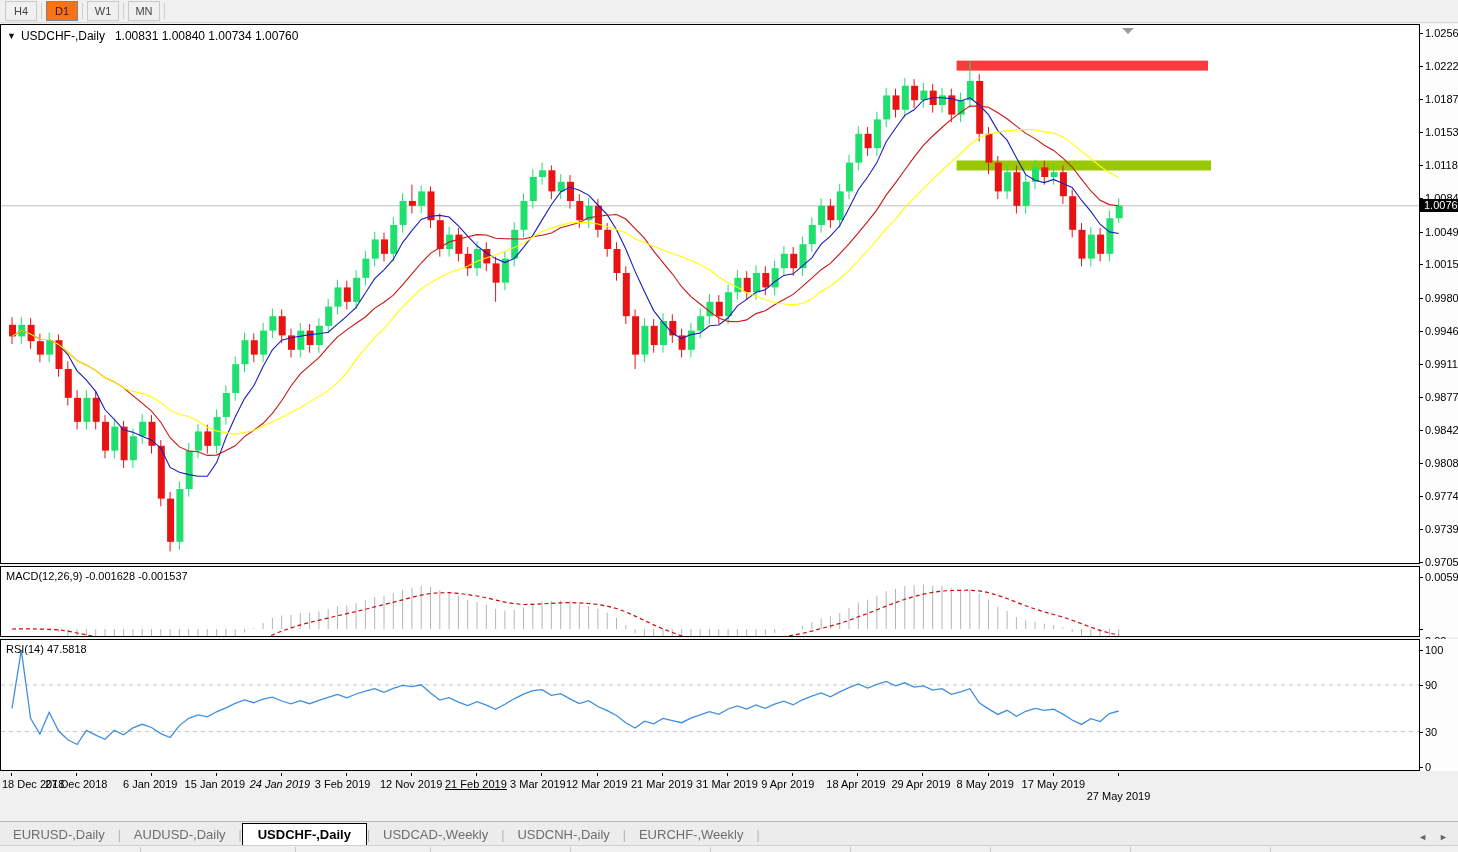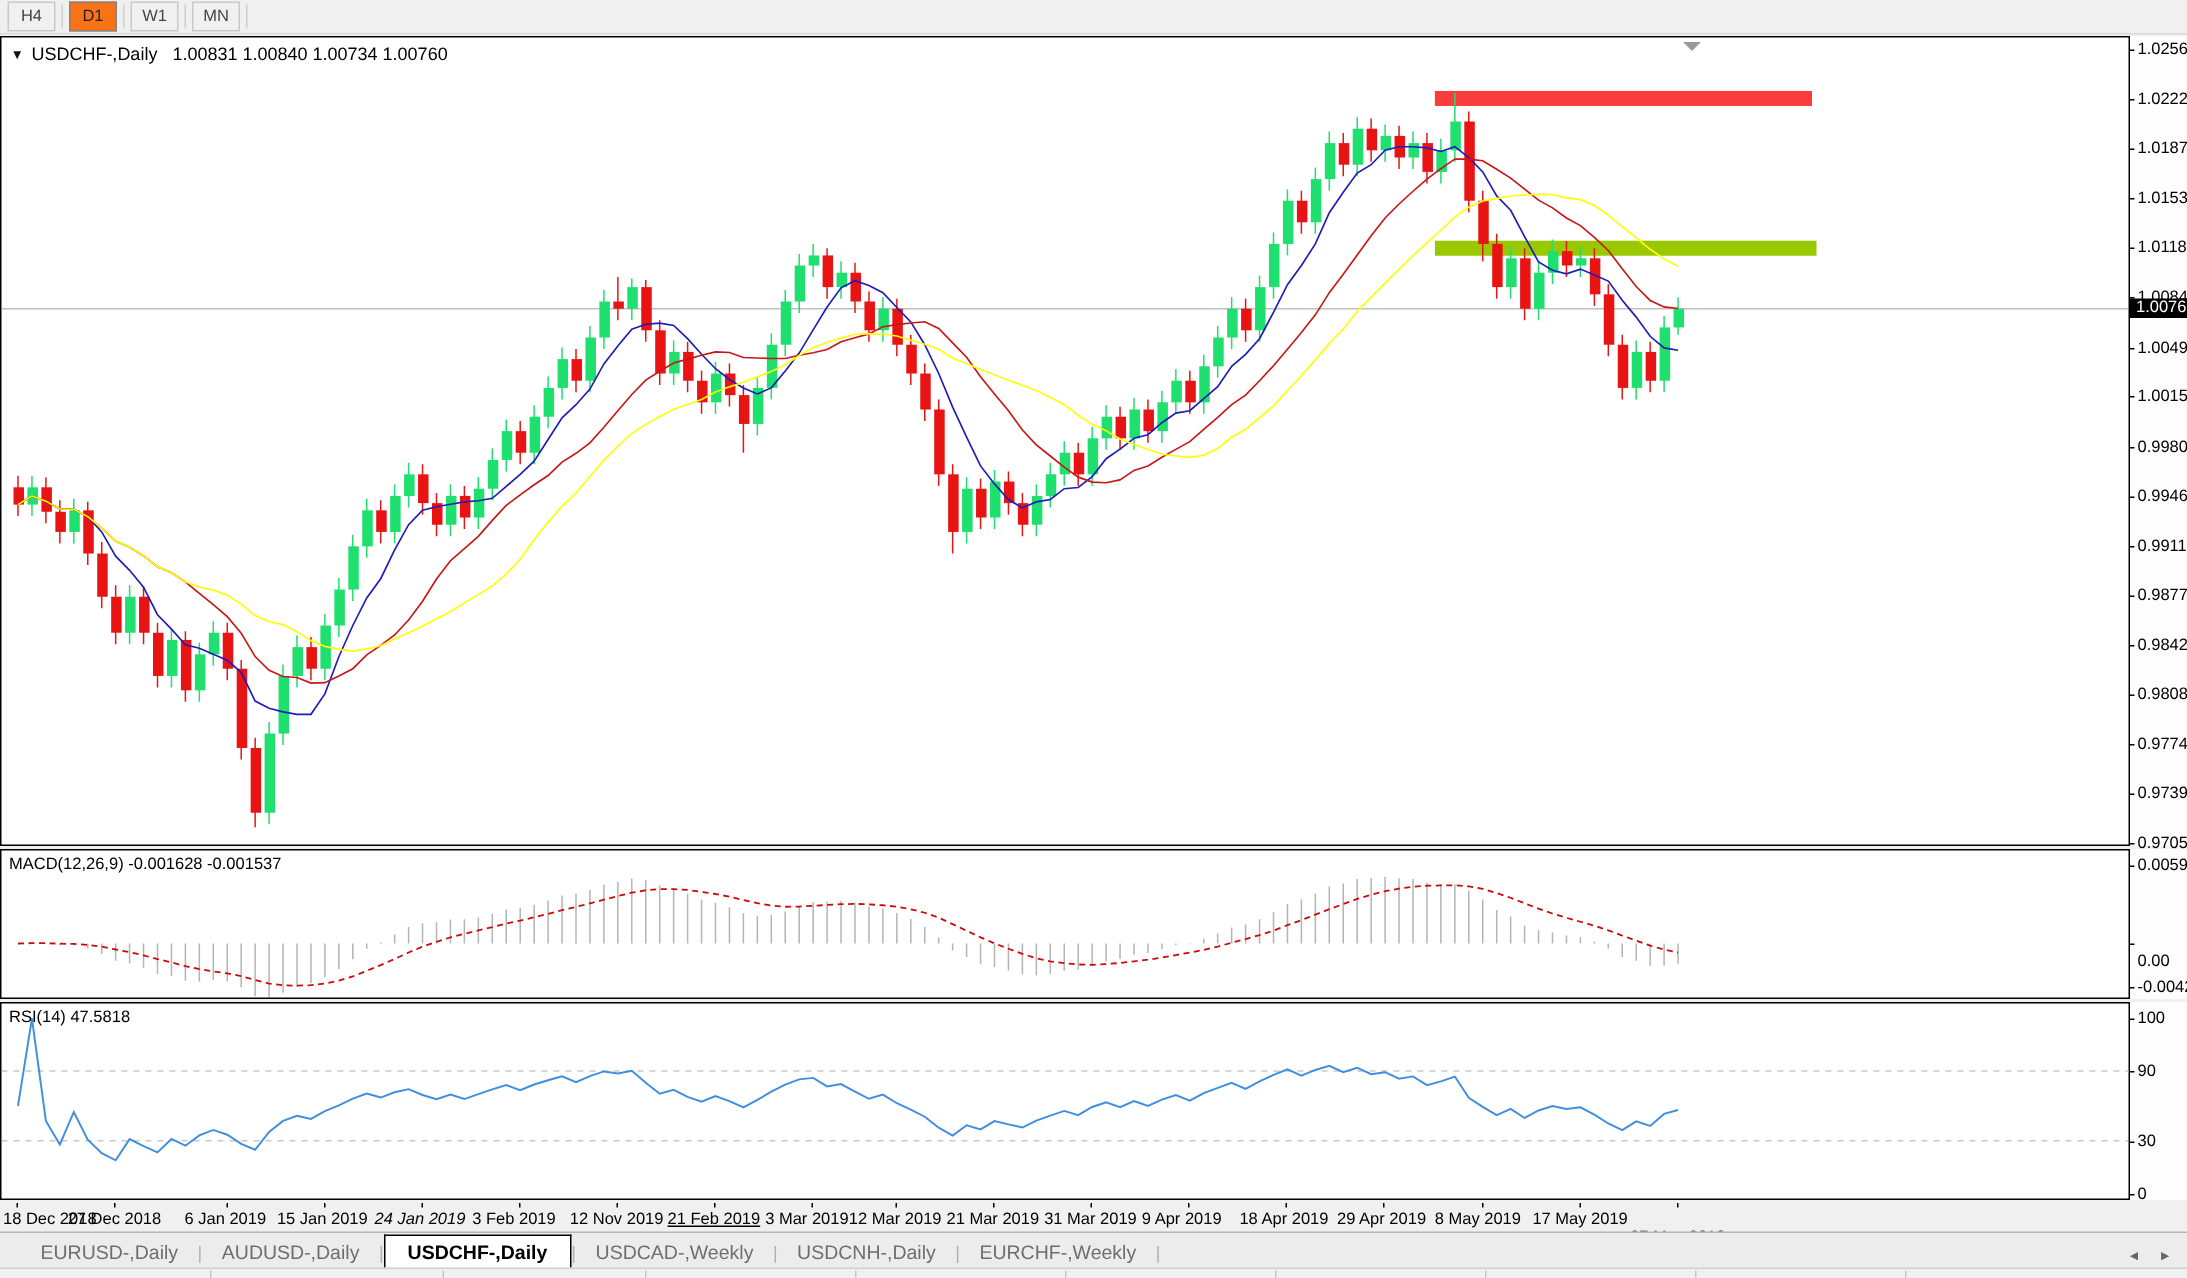--- a/index.html
+++ b/index.html
@@ -24,21 +24,21 @@
   .indlabel{position:absolute;left:5px;top:3px;font-size:11px;color:#000;z-index:5;}
   .bidtag{position:absolute;left:0;width:38px;height:13px;background:#000;color:#fff;font-size:11px;
     line-height:13px;padding-left:4px;box-sizing:border-box;z-index:6;}
   
   .daterow{height:22px;position:relative;background:#f0f0f0;font-size:11px;color:#000;}
   .dlabel{position:absolute;top:5px;white-space:nowrap;}
   .dtick{position:absolute;top:0;width:1px;height:3px;background:#000;}
   
   .tabbar{position:absolute;left:0;bottom:6px;width:1458px;height:24px;background:#ececec;
     border-top:1px solid #b5b5b5;display:flex;align-items:flex-end;}
-  .tabs{display:flex;align-items:flex-end;padding-left:14px;height:24px;}
+  .tabs{display:flex;align-items:flex-end;height:24px;}
   .tab{font-size:13px;color:#6e6e6e;padding:3px 13px 4px 13px;white-space:nowrap;cursor:default;}
   .tab.active{background:#fff;color:#000;font-weight:bold;border:1px solid #000;border-bottom:none;
     padding:3px 15px 5px 15px;margin-bottom:-1px;}
   .tabsep{color:#b0b0b0;font-size:12px;padding-bottom:4px;}
   .tabarrows{margin-left:auto;padding-right:10px;padding-bottom:4px;font-size:9px;color:#666;display:flex;gap:12px;}
   
   .statusstrip{position:absolute;left:0;bottom:0;width:1458px;height:6px;background:#f0f0f0;border-top:1px solid #cfcfcf;}
   .statusdiv{position:absolute;top:1px;width:1px;height:5px;background:#c6c6c6;}
   svg{display:block;}
 </style>
@@ -351,21 +351,21 @@
           <div class="axtick" style="top: 471.75px;"></div>
           <div class="axlabel" style="top: 466.75px;">0.97740</div>
           <div class="axtick" style="top: 505.352px;"></div>
           <div class="axlabel" style="top: 500.352px;">0.97390</div>
           <div class="axtick" style="top: 537.994px;"></div>
           <div class="axlabel" style="top: 532.994px;">0.97050</div>
           <div class="bidtag" style="top: 174.811px;">1.00760</div>
         </div>
     </div>
 
-    <div class="prow" style="height:100px;">
+    <div class="prow" style="height:71px;">
       <div class="plot" id="macdPlot">
         <div class="indlabel">MACD(12,26,9) -0.001628 -0.001537</div>
       <svg width="1418" height="98">
             <g>
               <line x1="11" y1="62" x2="11" y2="62" stroke="#b4b4b4" stroke-width="1"></line>
               <line x1="20.3" y1="62" x2="20.3" y2="61.166145507609556" stroke="#b4b4b4" stroke-width="1"></line>
               <line x1="29.6" y1="62" x2="29.6" y2="61.70363718539731" stroke="#b4b4b4" stroke-width="1"></line>
               <line x1="38.900000000000006" y1="62" x2="38.900000000000006" y2="63.100956493900064" stroke="#b4b4b4" stroke-width="1"></line>
               <line x1="48.2" y1="62" x2="48.2" y2="63.14085770565402" stroke="#b4b4b4" stroke-width="1"></line>
               <line x1="57.5" y1="62" x2="57.5" y2="65.24375434235827" stroke="#b4b4b4" stroke-width="1"></line>

